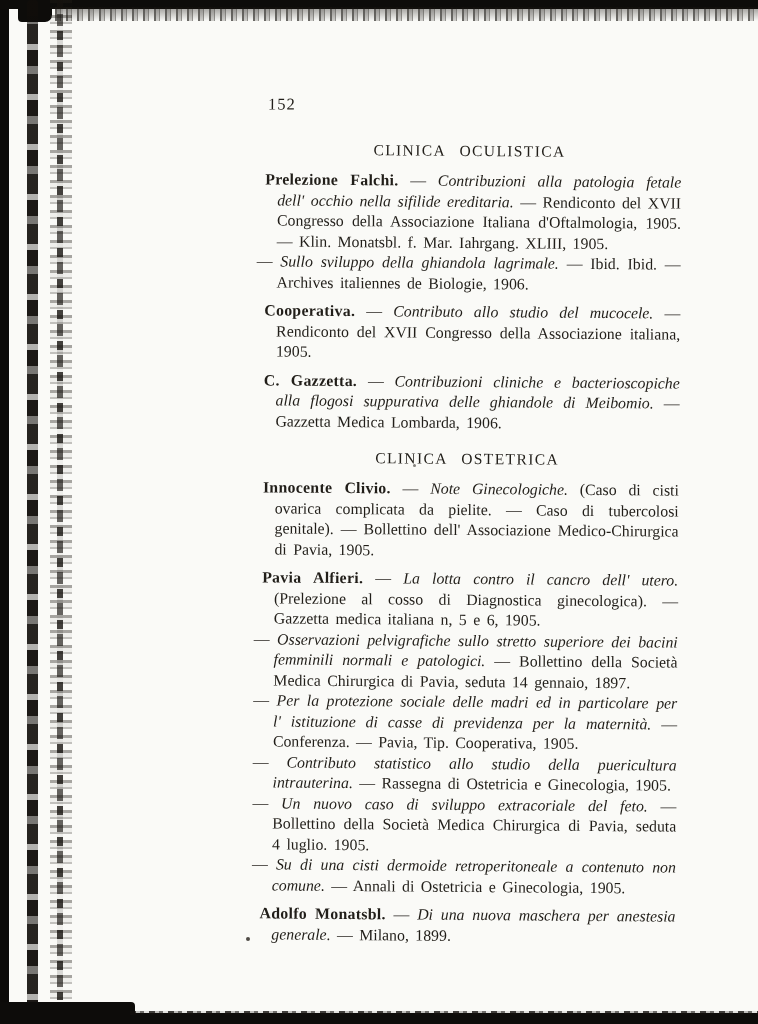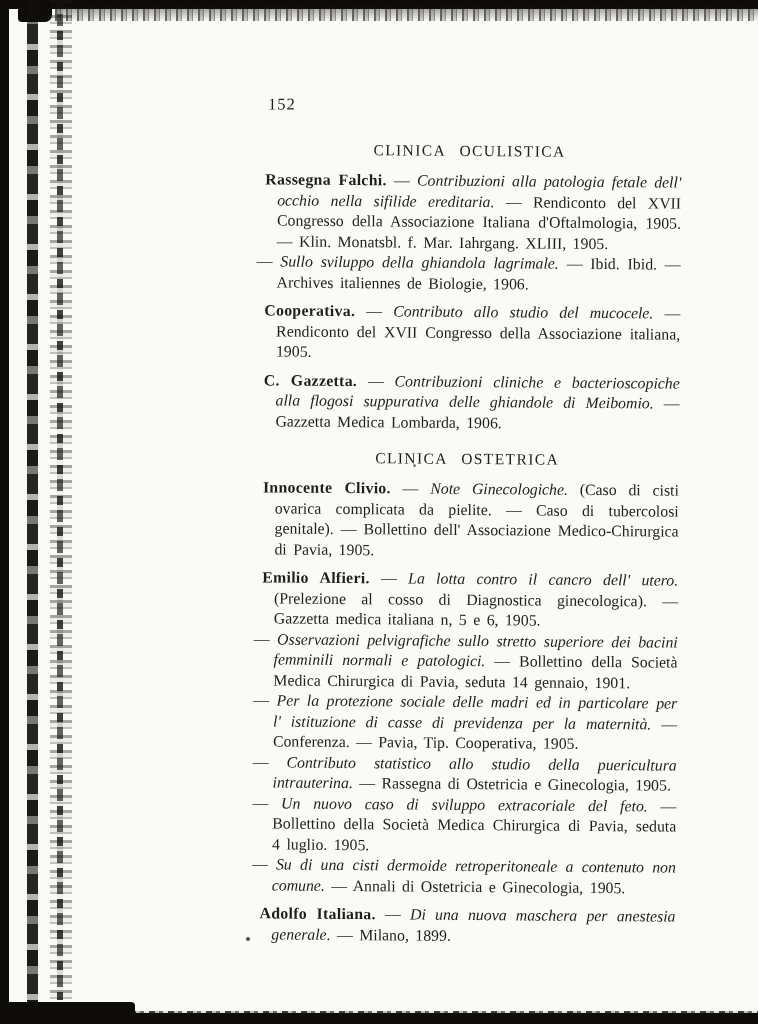--- a/index.html
+++ b/index.html
@@ -165,40 +165,40 @@
   <div class="edge-bottom-speckle"></div>
   <div class="speck-1"></div>
   <div class="speck-2"></div>
 
   <div class="text-block">
 
     <div class="page-number">152</div>
 
     <h2 class="section-heading">CLINICA OCULISTICA</h2>
 
-    <p class="entry new-author"><span class="author">Rassegna Falchi.</span><span class="sep"> — </span><span class="title">Contribuzioni alla patologia fetale dell' occhio nella sifilide ereditaria.</span><span class="rest"> — Rendiconto del XVII Congresso della Associazione Italiana d'Oftalmologia, 1905. — Klin. Monatsbl. f. Mar. Iahrgang. XLIII, 1905.</span></p>
+    <p class="entry new-author"><span class="author">Prelezione Falchi.</span><span class="sep"> — </span><span class="title">Contribuzioni alla patologia fetale dell' occhio nella sifilide ereditaria.</span><span class="rest"> — Rendiconto del XVII Congresso della Associazione Italiana d'Oftalmologia, 1905. — Klin. Monatsbl. f. Mar. Iahrgang. XLIII, 1905.</span></p>
 
     <p class="entry dash"><span class="author"></span><span class="sep">— </span><span class="title">Sullo sviluppo della ghiandola lagrimale.</span><span class="rest"> — Ibid. Ibid. — Archives italiennes de Biologie, 1906.</span></p>
 
     <p class="entry new-author"><span class="author">Cooperativa.</span><span class="sep"> — </span><span class="title">Contributo allo studio del mucocele.</span><span class="rest"> — Rendiconto del XVII Congresso della Associazione italiana, 1905.</span></p>
 
     <p class="entry new-author"><span class="author">C. Gazzetta.</span><span class="sep"> — </span><span class="title">Contribuzioni cliniche e bacterioscopiche alla flogosi suppurativa delle ghiandole di Meibomio.</span><span class="rest"> — Gazzetta Medica Lombarda, 1906.</span></p>
 
     <h2 class="section-heading">CLINICA OSTETRICA</h2>
 
     <p class="entry new-author"><span class="author">Innocente Clivio.</span><span class="sep"> — </span><span class="title">Note Ginecologiche.</span><span class="rest"> (Caso di cisti ovarica complicata da pielite. — Caso di tubercolosi genitale). — Bollettino dell' Associazione Medico-Chirurgica di Pavia, 1905.</span></p>
 
-    <p class="entry new-author"><span class="author">Emilio Alfieri.</span><span class="sep"> — </span><span class="title">La lotta contro il cancro dell' utero.</span><span class="rest"> (Prelezione al cosso di Diagnostica ginecologica). — Gazzetta medica italiana n, 5 e 6, 1905.</span></p>
-
-    <p class="entry dash"><span class="author"></span><span class="sep">— </span><span class="title">Osservazioni pelvigrafiche sullo stretto superiore dei bacini femminili normali e patologici.</span><span class="rest"> — Bollettino della Società Medica Chirurgica di Pavia, seduta 14 gennaio, 1901.</span></p>
+    <p class="entry new-author"><span class="author">Pavia Alfieri.</span><span class="sep"> — </span><span class="title">La lotta contro il cancro dell' utero.</span><span class="rest"> (Prelezione al cosso di Diagnostica ginecologica). — Gazzetta medica italiana n, 5 e 6, 1905.</span></p>
+
+    <p class="entry dash"><span class="author"></span><span class="sep">— </span><span class="title">Osservazioni pelvigrafiche sullo stretto superiore dei bacini femminili normali e patologici.</span><span class="rest"> — Bollettino della Società Medica Chirurgica di Pavia, seduta 14 gennaio, 1897.</span></p>
 
     <p class="entry dash"><span class="author"></span><span class="sep">— </span><span class="title">Per la protezione sociale delle madri ed in particolare per l' istituzione di casse di previdenza per la maternità.</span><span class="rest"> — Conferenza. — Pavia, Tip. Cooperativa, 1905.</span></p>
 
     <p class="entry dash"><span class="author"></span><span class="sep">— </span><span class="title">Contributo statistico allo studio della puericultura intrauterina.</span><span class="rest"> — Rassegna di Ostetricia e Ginecologia, 1905.</span></p>
 
     <p class="entry dash"><span class="author"></span><span class="sep">— </span><span class="title">Un nuovo caso di sviluppo extracoriale del feto.</span><span class="rest"> — Bollettino della Società Medica Chirurgica di Pavia, seduta 4 luglio. 1905.</span></p>
 
     <p class="entry dash"><span class="author"></span><span class="sep">— </span><span class="title">Su di una cisti dermoide retroperitoneale a contenuto non comune.</span><span class="rest"> — Annali di Ostetricia e Ginecologia, 1905.</span></p>
 
-    <p class="entry new-author"><span class="author">Adolfo Italiana.</span><span class="sep"> — </span><span class="title">Di una nuova maschera per anestesia generale.</span><span class="rest"> — Milano, 1899.</span></p>
+    <p class="entry new-author"><span class="author">Adolfo Monatsbl.</span><span class="sep"> — </span><span class="title">Di una nuova maschera per anestesia generale.</span><span class="rest"> — Milano, 1899.</span></p>
 
   </div>
 </div>
 
 </body></html>

